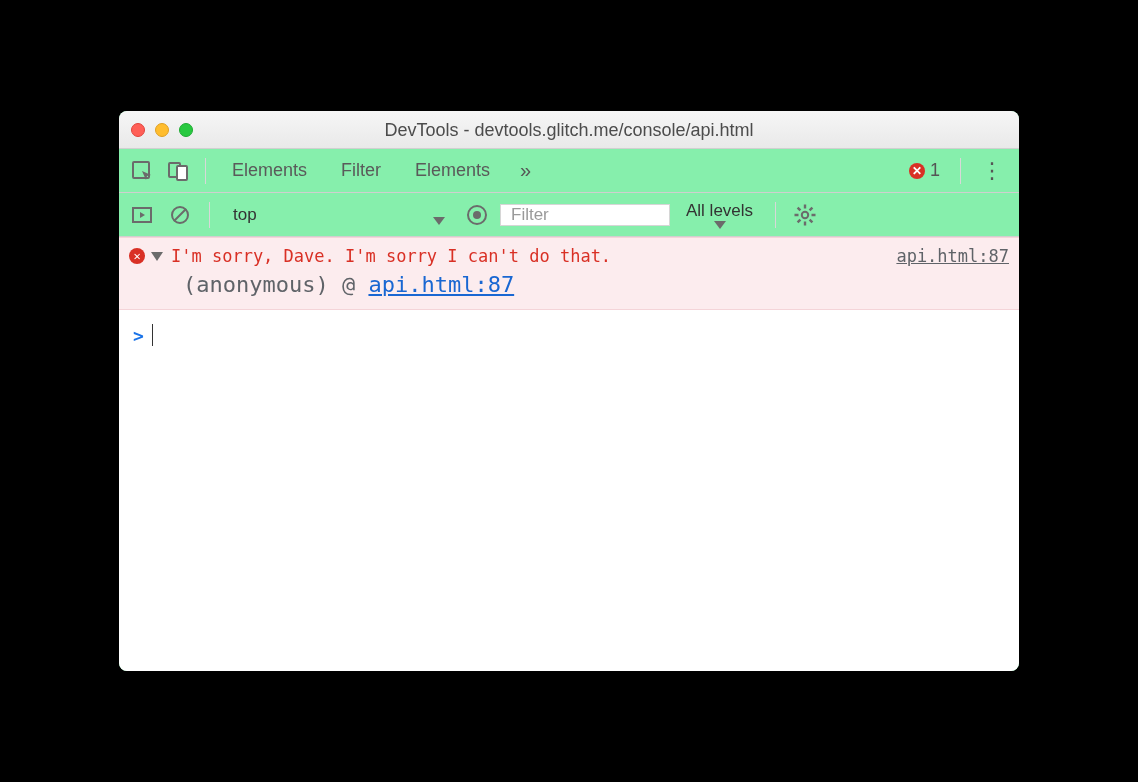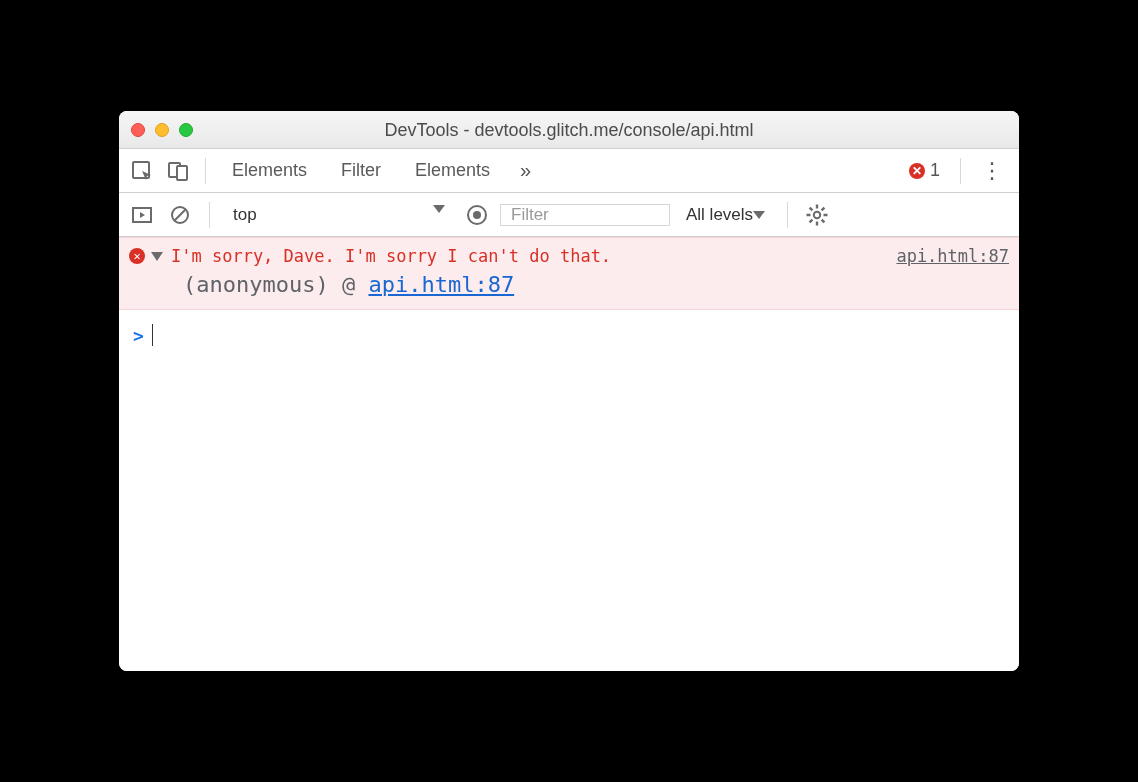--- a/index.html
+++ b/index.html
@@ -8,21 +8,21 @@
       width: 1138px;
       height: 782px;
       display: flex;
       align-items: center;
       justify-content: center;
       font-family: -apple-system, BlinkMacSystemFont, "Segoe UI", Helvetica, Arial, sans-serif;
     }
     .window {
       width: 900px;
       height: 560px;
-      background: #ffffff;
+      background: #86efac;
       border-radius: 8px 8px 8px 8px;
       box-shadow: 0 25px 60px rgba(0,0,0,0.55);
       overflow: hidden;
       display: flex;
       flex-direction: column;
     }
     
     .titlebar {
       height: 38px;
       background: linear-gradient(#f6f6f6, #e9e9e9);
@@ -57,31 +57,31 @@
     .kebab { padding:0 8px; font-size:22px; color:#555; }
     
     .toolbar2 {
       height: 44px;
       border-bottom: 1px solid #cfcfcf;
       display:flex; align-items:center;
       padding: 0 8px; gap:8px;
       font-size:17px; color:#555;
     }
     .context-select {
-      display:flex; align-items:flex-start; gap:10px;
+      display:flex; align-items:flex-end; gap:10px;
       border:1px solid transparent; padding:4px 8px;
       min-width: 230px; justify-content:space-between; color:#333;
     }
     .tri-down { width:0;height:0;border-left:6px solid transparent;border-right:6px solid transparent;border-top:8px solid #6b6b6b; }
     .filter {
       border:1px solid #d6d6d6; height:22px; padding:2px 10px; font-size:17px; width:170px;
       color:#333; outline:none; background:#fff;
     }
     .filter::placeholder { color:#9a9a9a; }
-    .levels { display:flex; align-items:center; gap:0; padding:0 8px; color:#333; }
+    .levels { display:flex; align-items:center; gap:0; padding:0 8px; color:#333;flex-direction:column; }
     .gear { padding:0; }
     
     .console-body { flex:1; background:#fff; overflow:auto; }
     .err-block {
       background:#fcecee;
       border-top:1px solid #f4d4d8;
       border-bottom:1px solid #f4d4d8;
       padding: 8px 10px 12px 10px;
       font-family: Menlo, Consolas, monospace;
       font-size: 17px; color:#d93025;

